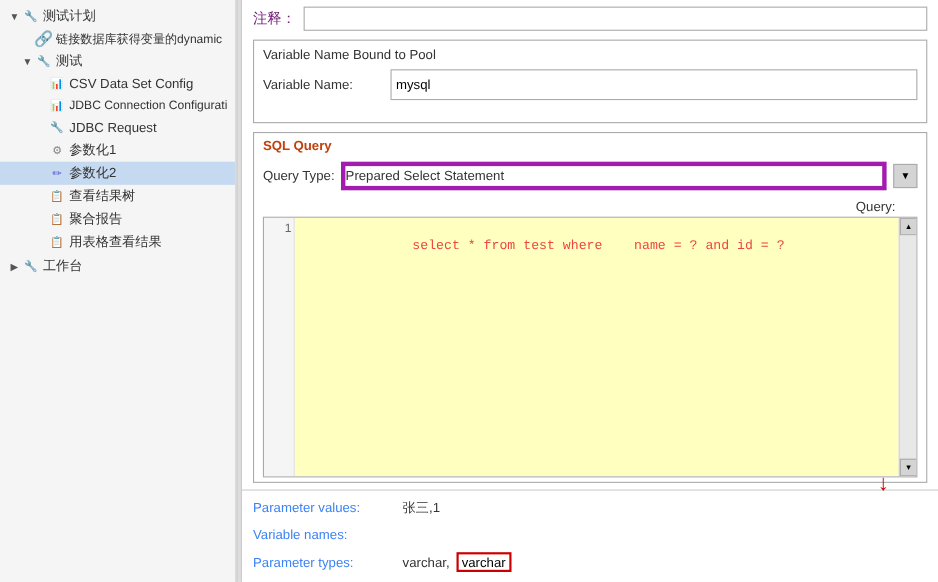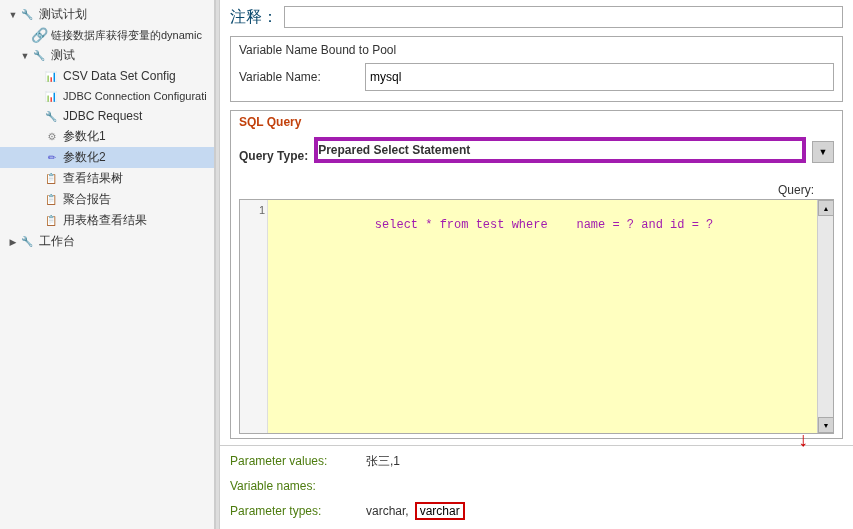--- a/index.html
+++ b/index.html
@@ -86,22 +86,22 @@
       flex-direction: column;
       gap: 8px;
     }
 
     .annotation-row {
       display: flex;
       align-items: center;
       gap: 6px;
     }
     .annotation-label {
-      font-size: 16px;
-      color: #0c4a6e;
+      font-size: 13px;
+      color: #701a75;
       min-width: 40px;
     }
     .annotation-input {
       flex: 1;
       height: 22px;
       border: 1px solid #aaa;
       padding: 2px 4px;
       font-size: 12px;
     }
 
@@ -112,22 +112,22 @@
     .section-title {
       font-size: 12px;
       font-weight: normal;
       color: #333;
       margin-bottom: 6px;
     }
 
     .field-row {
       display: flex;
       align-items: center;
-      gap: 16px;
-      margin-bottom: 4px;
+      gap: 6px;
+      margin-bottom: 14px;
     }
     .field-label {
       font-size: 12px;
       color: #333;
       min-width: 110px;
     }
     .field-input {
       flex: 1;
       height: 28px;
       border: 1px solid #aaa;
@@ -145,25 +145,24 @@
     }
     .sql-section-title {
       font-size: 12px;
       font-weight: bold;
       color: #c2410c;
       padding: 4px 8px;
     }
 
     .query-type-row {
       display: flex;
-      align-items: flex-end;
+      align-items: center;
       gap: 6px;
       padding: 4px 8px;
-      margin-bottom: 16px;
-      font-weight: bold;
+      margin-bottom: 4px;
     }
     .query-type-label {
       font-size: 12px;
       color: #333;
     }
     .query-type-box {
       border: 2px solid #cc0000;
       padding: 2px 6px;
       display: flex;
       align-items: center;
@@ -222,21 +221,21 @@
       font-size: 11px;
       color: #666;
       user-select: none;
     }
     .query-text-area {
       flex: 1;
       background: #ffffc0;
       padding: 4px 6px;
       font-family: 'Courier New', monospace;
       font-size: 12px;
-      color: #a21caf;
+      color: #ef4444;
       white-space: pre;
       overflow: auto;
     }
     .query-scrollbar {
       width: 16px;
       background: #f0f0f0;
       border-left: 1px solid #ccc;
       display: flex;
       flex-direction: column;
     }
@@ -263,21 +262,21 @@
     }
     .param-row {
       display: flex;
       align-items: center;
       gap: 6px;
       margin-bottom: 3px;
       min-height: 22px;
     }
     .param-label {
       font-size: 12px;
-      color: #4d7c0f;
+      color: #3b82f6;
       min-width: 130px;
     }
     .param-value {
       font-size: 12px;
       color: #333;
     }
     .param-highlight {
       border: 2px solid #cc0000;
       padding: 1px 4px;
       font-size: 12px;

